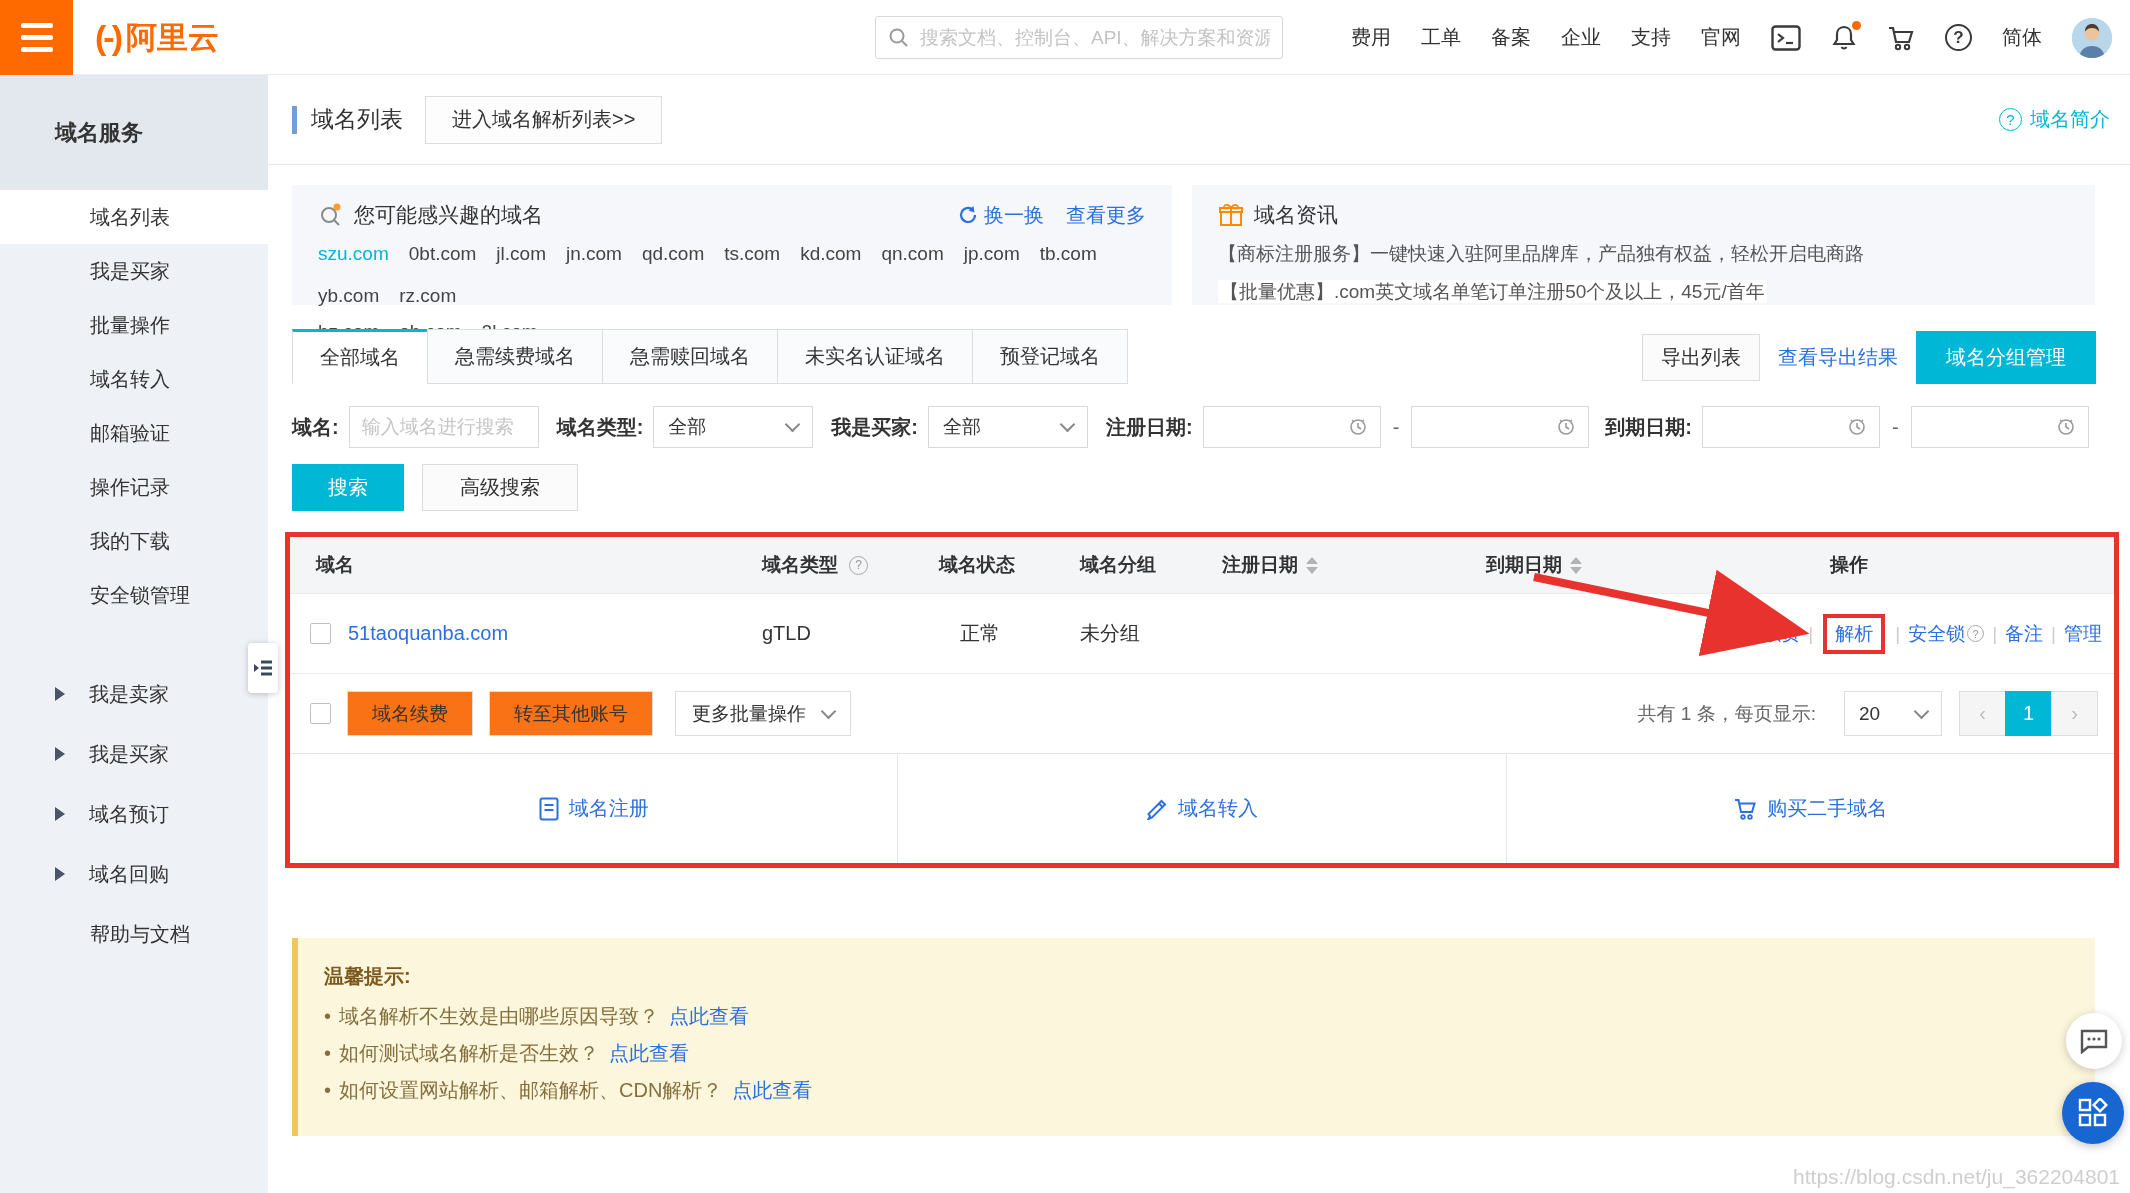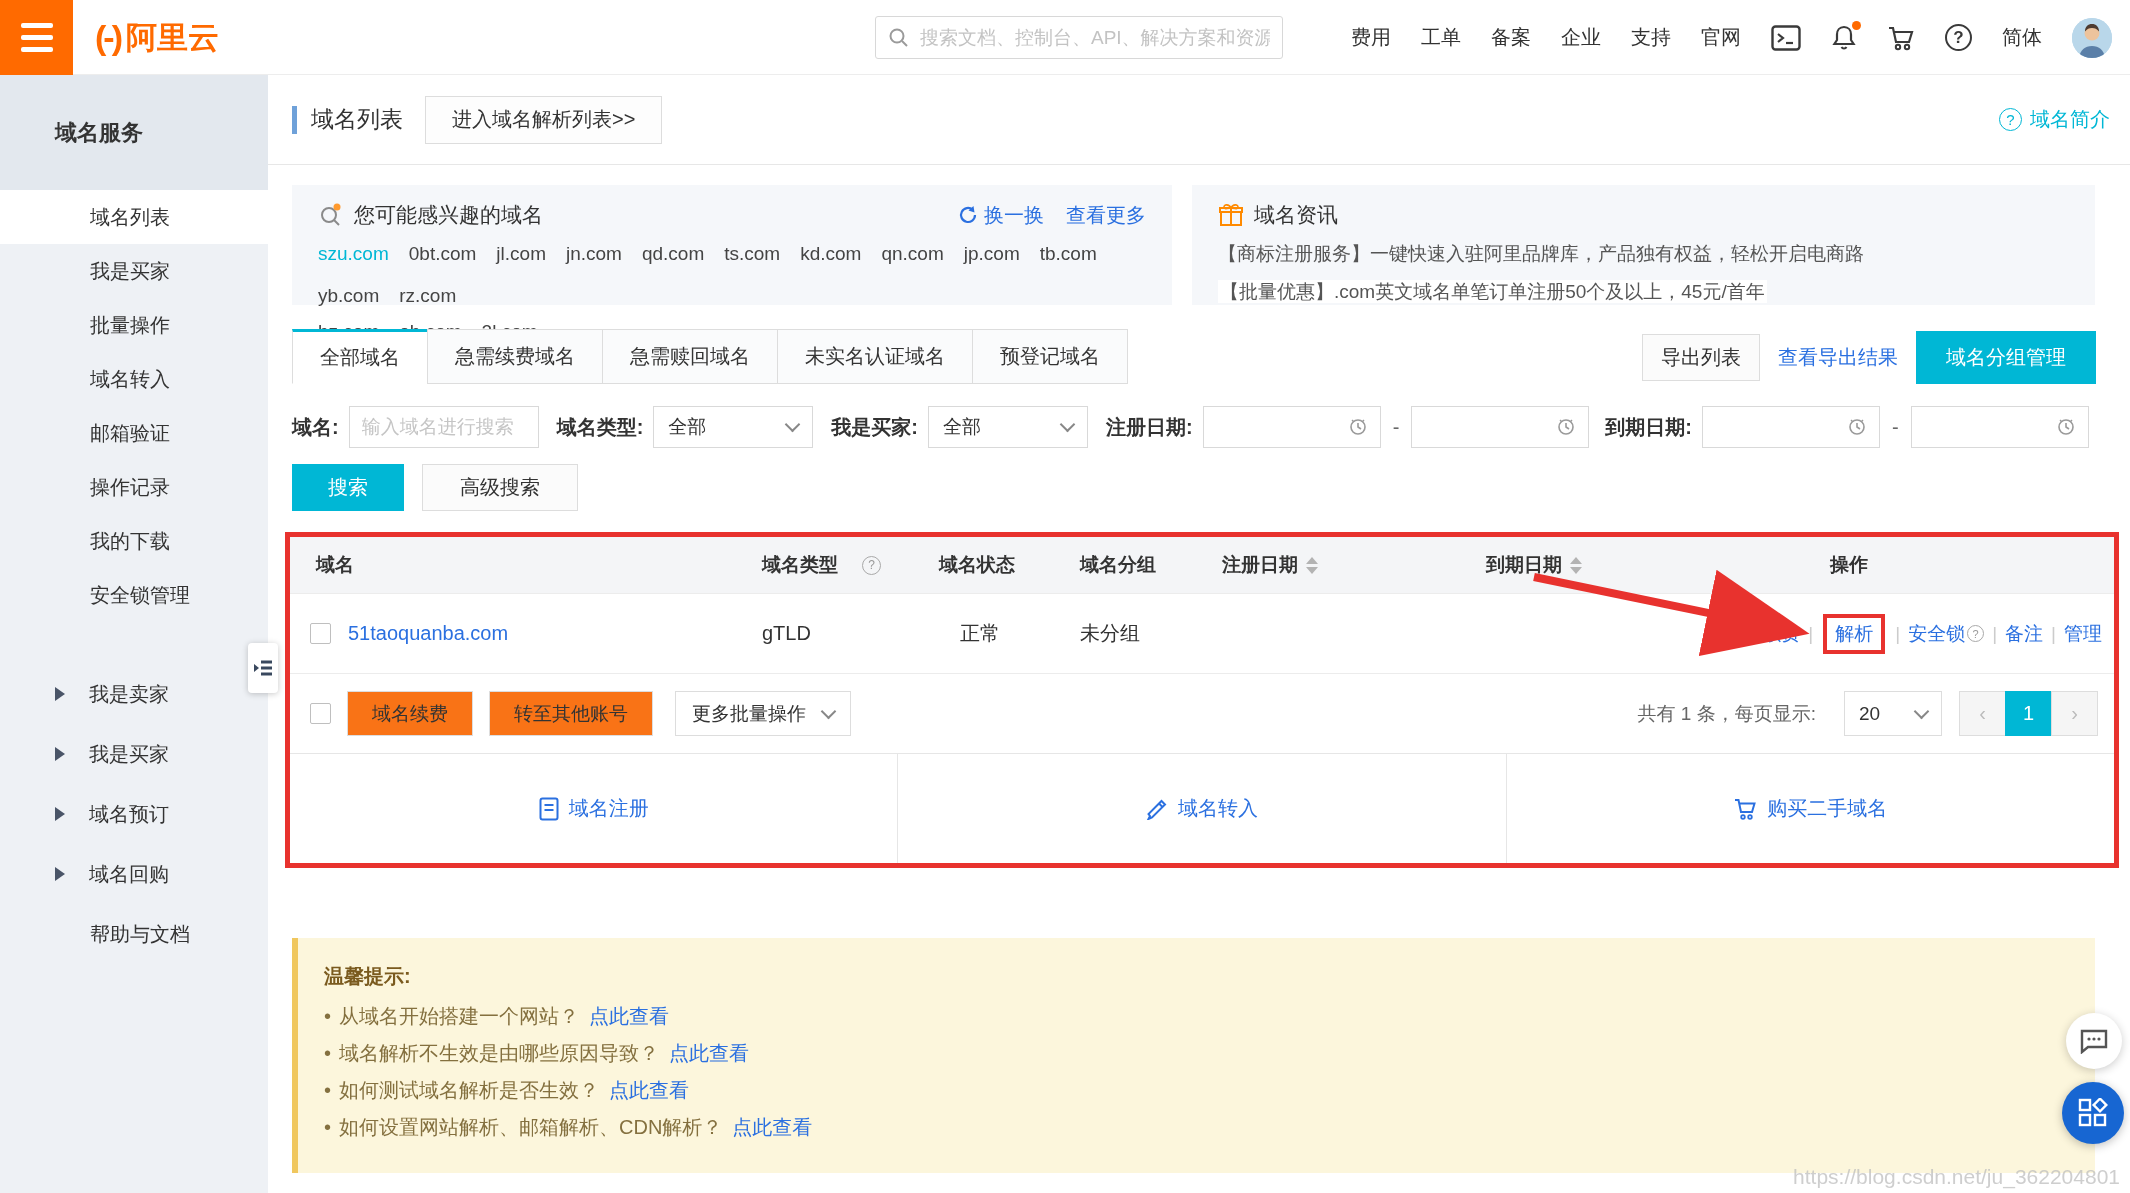--- a/index.html
+++ b/index.html
@@ -77,21 +77,21 @@
   .btn-search{width:112px;height:47px;background:#00b7d5;color:#fff;border:none;font-size:20px;cursor:pointer;font-family:inherit}
   .btn-adv{height:47px;padding:0 37px;margin-left:18px;background:#fbfbfb;border:1px solid #ddd;font-size:20px;color:#333;cursor:pointer;font-family:inherit}
 
   
   .red-box{margin:21px 0 0 17px;width:1834px;border:5px solid #e8322e;background:#fff}
   .thead{display:flex;align-items:center;height:56px;background:#f4f5f7;font-size:19px;font-weight:bold;color:#333}
   .trow{display:flex;align-items:center;height:80px;border-top:1px solid #ececec;font-size:20px;color:#333}
   .c1{width:450px;display:flex;align-items:center}
   .c2{width:175px}.c3{width:145px}.c4{width:150px}.c5{width:250px}.c6{width:280px}
   .c7{flex:1}
-  .thead .c1{padding-left:26px}.thead .c2{padding-left:22px;display:flex;align-items:center;gap:24px}
+  .thead .c1{padding-left:26px}.thead .c2{padding-left:22px;display:flex;align-items:center;gap:11px}
   .thead .c3{padding-left:24px}.thead .c4{padding-left:20px}
   .thead .c5{padding-left:12px;display:flex;align-items:center}.thead .c6{padding-left:26px;display:flex;align-items:center}
   .thead .c7{padding-left:90px}
   .trow .c2{padding-left:22px}.trow .c3{padding-left:45px}.trow .c4{padding-left:20px}
   .checkbox{width:21px;height:21px;border:1px solid #bfbfbf;border-radius:2px;background:#fff;margin-left:20px;cursor:pointer}
   .domain-link{color:#2b70e0;text-decoration:none;margin-left:17px;font-size:20px;cursor:pointer}
   .qmark{width:19px;height:19px;border:1px solid #a9a9a9;border-radius:50%;display:inline-flex;align-items:center;justify-content:center;font-size:12px;color:#999;font-weight:normal}
   .sort{display:inline-flex;flex-direction:column;gap:3px;margin-left:8px}
   .sort i{width:0;height:0;border-left:6px solid transparent;border-right:6px solid transparent}
   .sort .up{border-bottom:7px solid #b3b3b3}
@@ -464,21 +464,20 @@
               <circle cx="10" cy="20" r="1.8" fill="none" stroke="#2b70e0" stroke-width="1.8"></circle>
               <circle cx="17" cy="20" r="1.8" fill="none" stroke="#2b70e0" stroke-width="1.8"></circle>
             </svg>
           <a>购买二手域名</a>
         </div>
       </div>
     </div>
 
     <div class="tips">
       <div class="tips-title">温馨提示:</div>
-      <div class="tip-line"><span class="bullet">•</span><span>从域名开始搭建一个网站？</span><a>点此查看</a></div>
       <div class="tip-line"><span class="bullet">•</span><span>域名解析不生效是由哪些原因导致？</span><a>点此查看</a></div>
       <div class="tip-line"><span class="bullet">•</span><span>如何测试域名解析是否生效？</span><a>点此查看</a></div>
       <div class="tip-line"><span class="bullet">•</span><span>如何设置网站解析、邮箱解析、CDN解析？</span><a>点此查看</a></div>
     </div>
   </main>
 
   <svg class="arrow-overlay" width="2130" height="1193" viewBox="0 0 2130 1193">
     <defs>
       <marker id="ah" markerWidth="13" markerHeight="11" refX="10" refY="5.5" orient="auto">
         <path d="M0,0 L13,5.5 L0,11 z" fill="#e8322e"></path>

